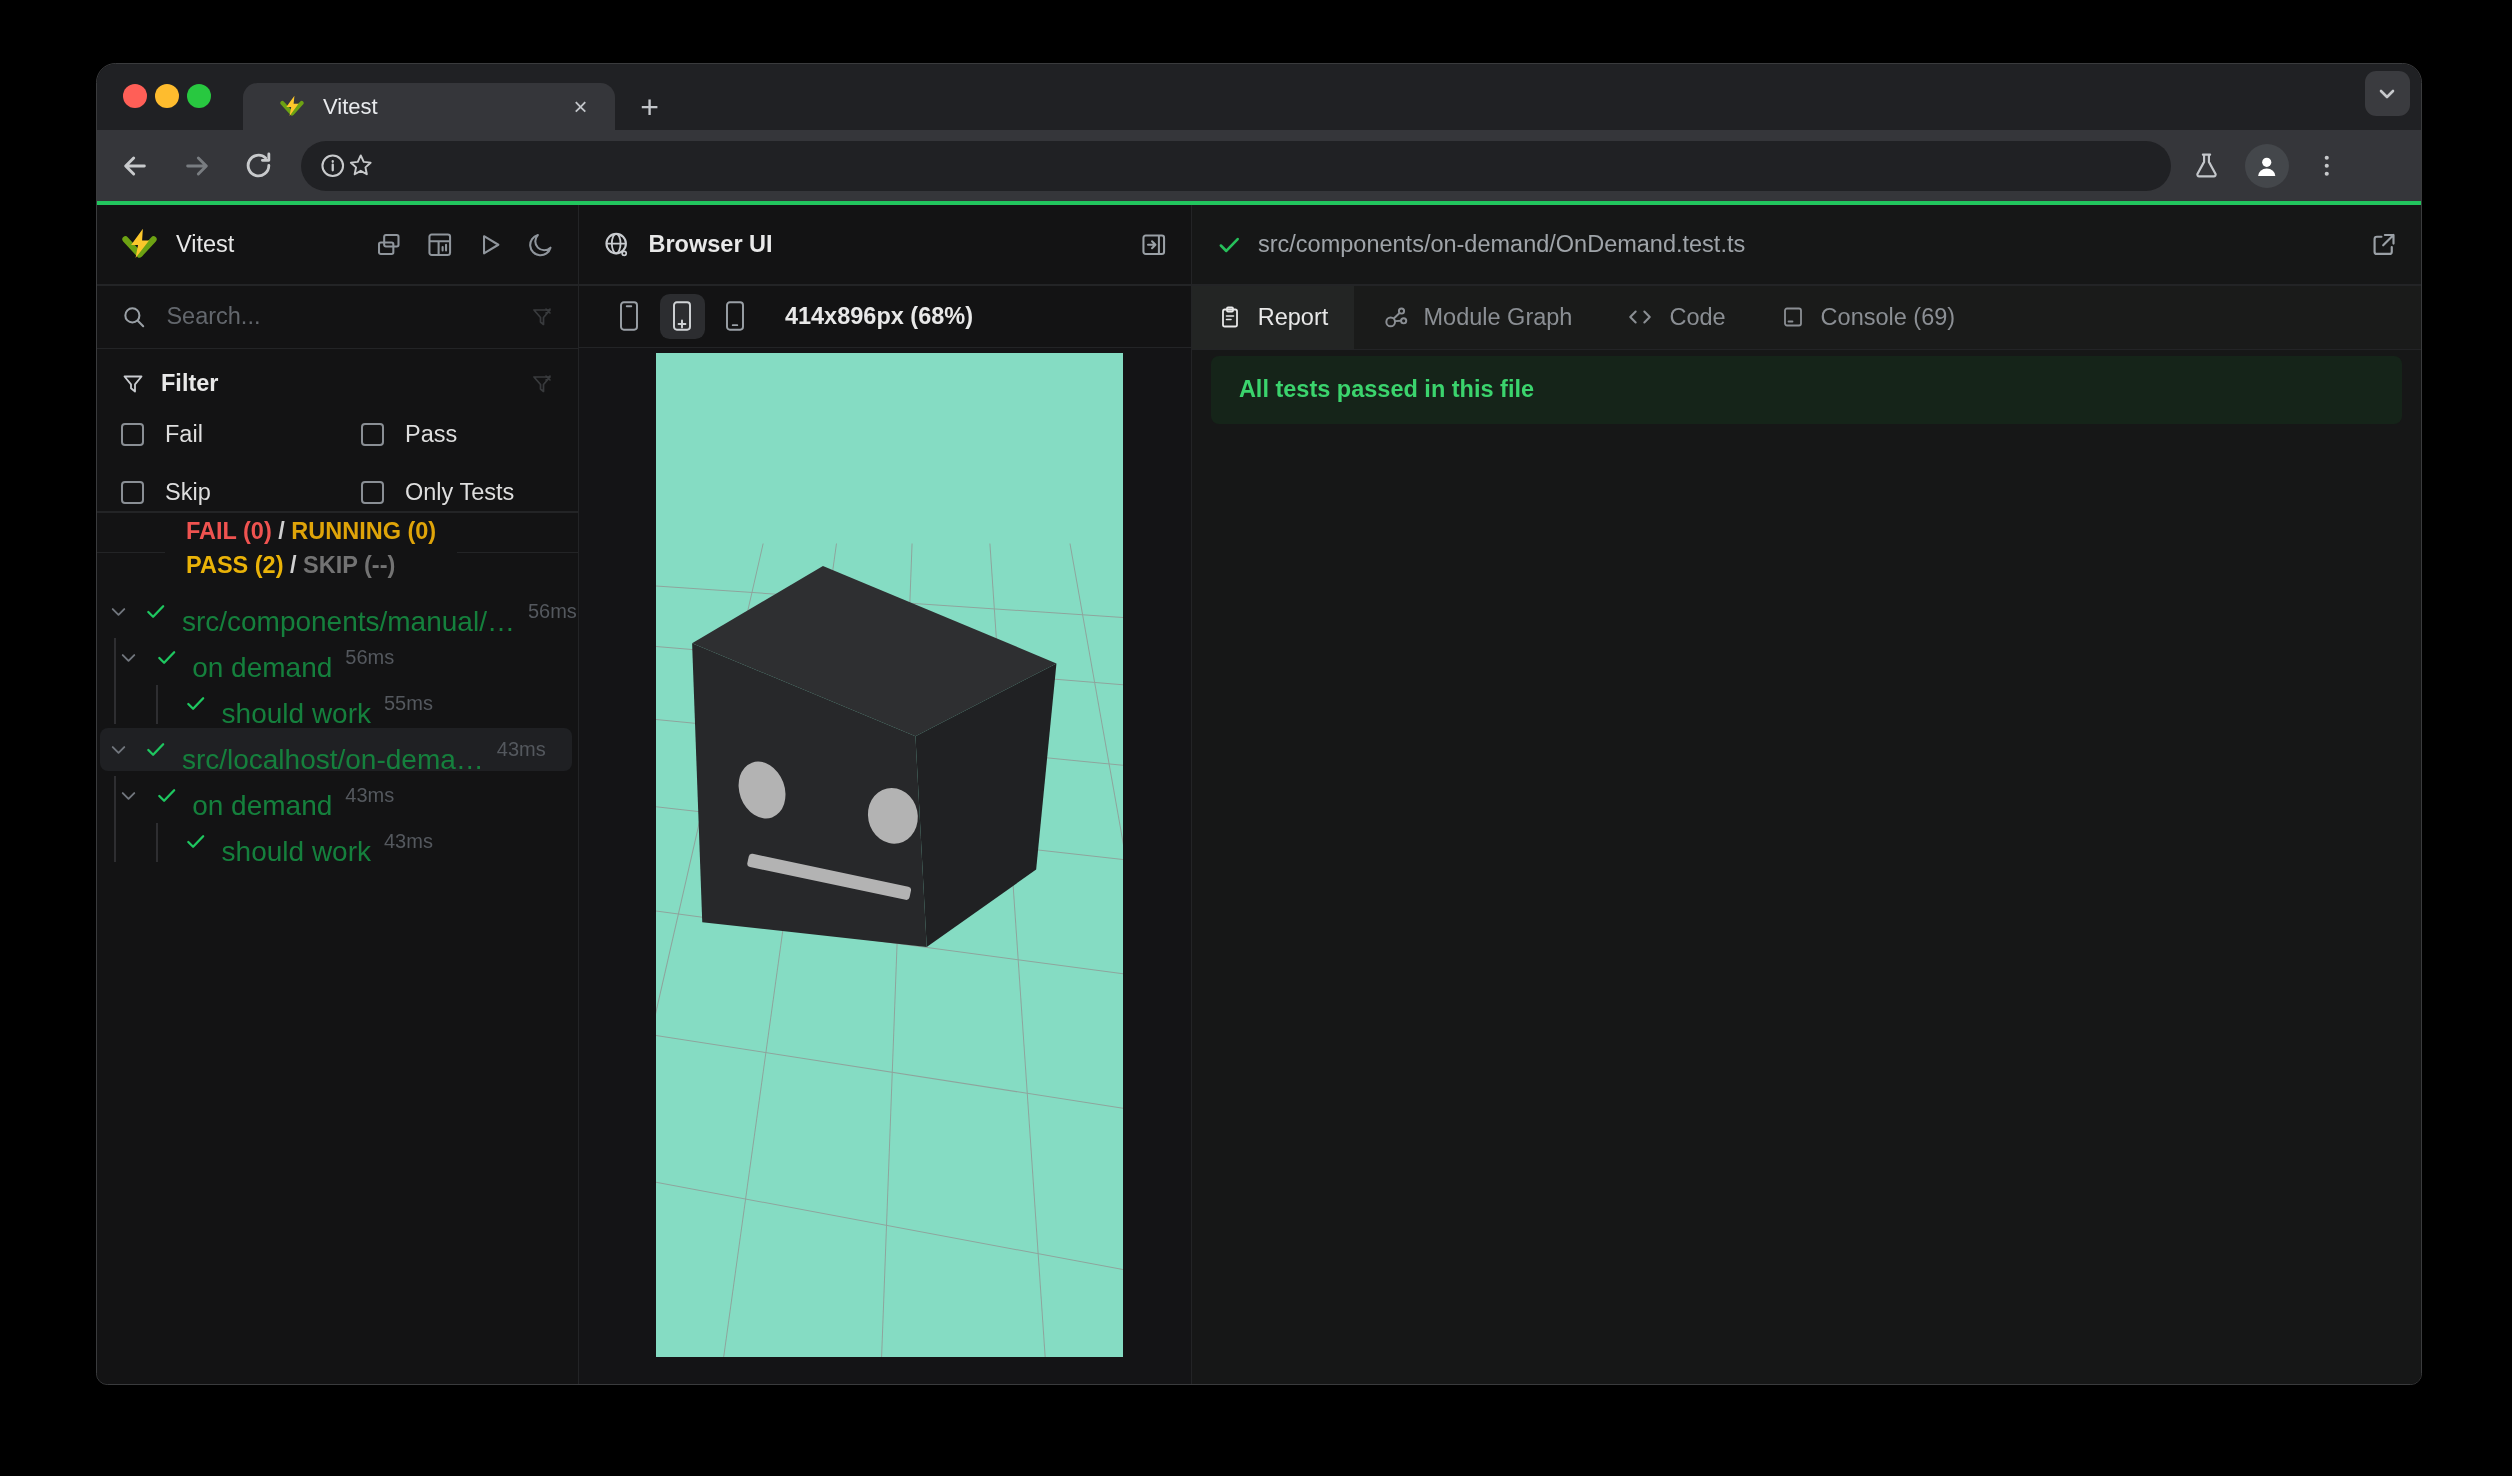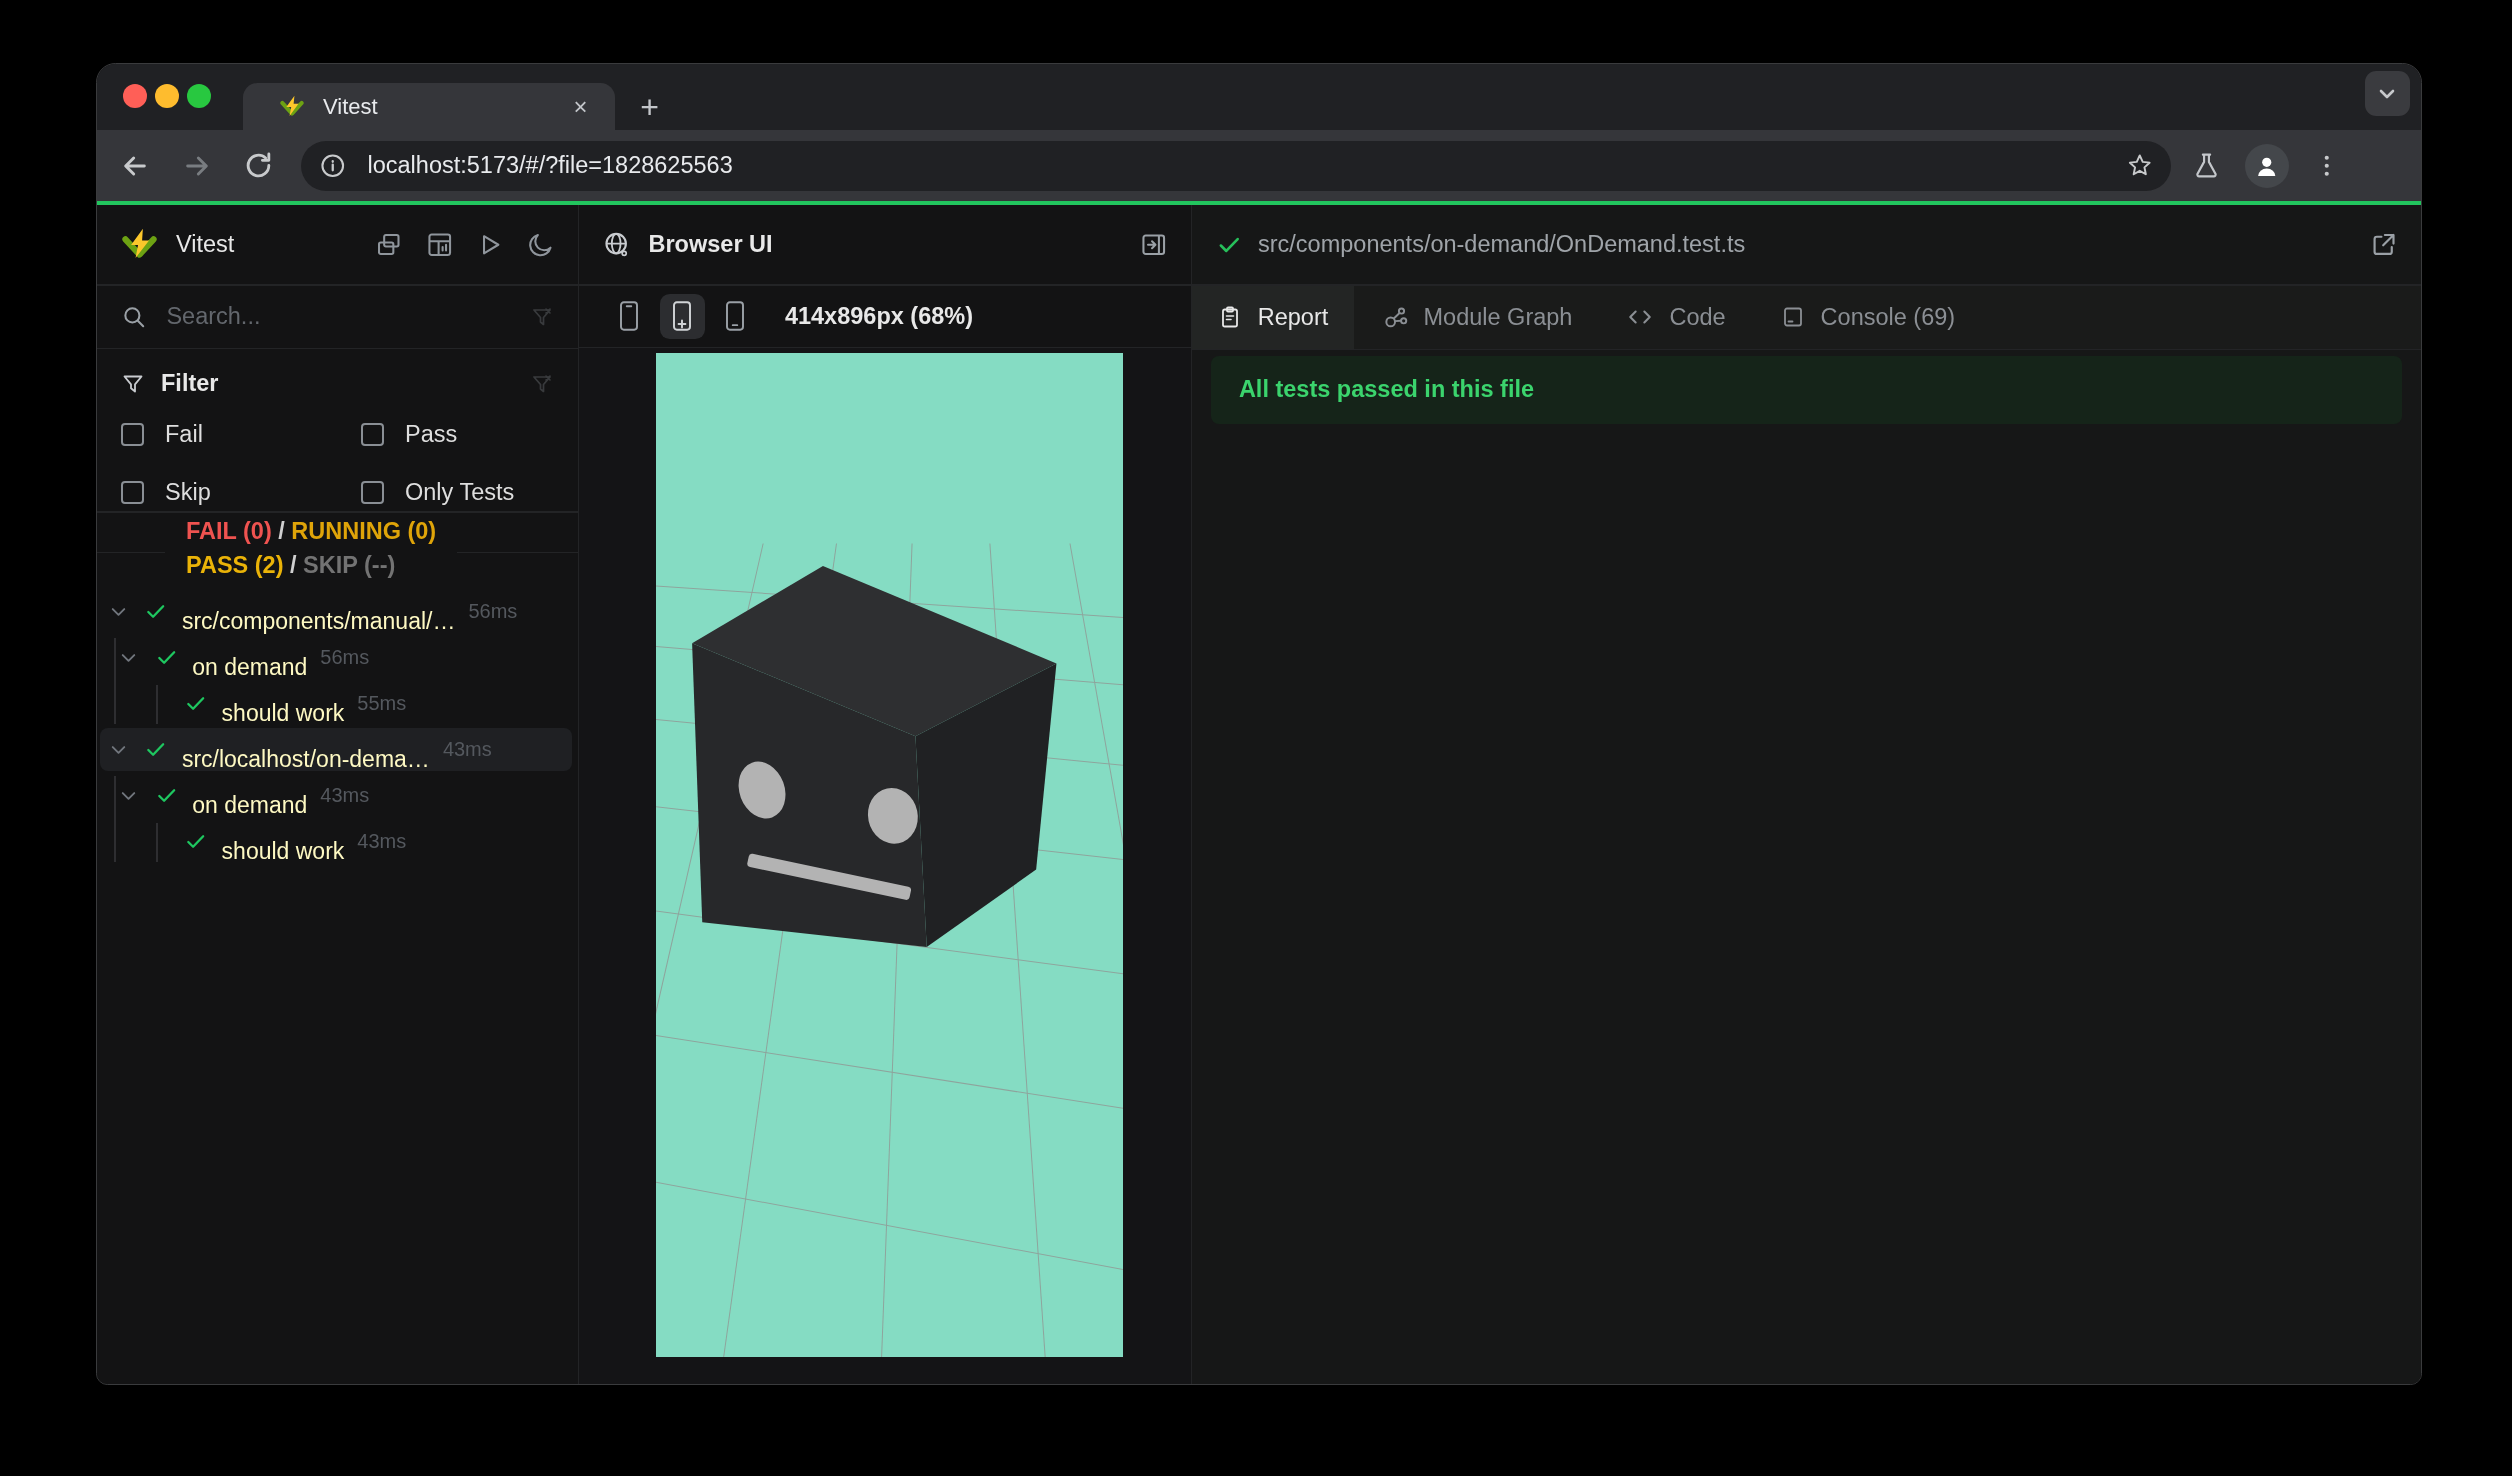--- a/index.html
+++ b/index.html
@@ -71,21 +71,21 @@
 
   .tree { position:relative; flex:1; }
   .guide { position:absolute; width:1.6px; background:#2e2e31; }
   .trow { position:relative; height:46px; display:flex; align-items:center; }
   .trow .sel-bg { position:absolute; left:3.2px; right:6.5px; top:1.6px; bottom:1.6px;
     background:#1f2023; border-radius:8px; }
   .trow > * { position:relative; }
   .lvl1 { padding-left:9.7px; } .lvl2 { padding-left:20px; } .lvl3 { padding-left:87px; }
   .t-chev { width:23px; height:23px; margin-right:14.6px; flex:none; }
   .t-check { width:23px; height:23px; margin-right:14.6px; flex:none; }
-  .t-label { color:#fef9c3; font-size:23px; white-space:nowrap;margin-top:20px; }
+  .t-label { color:#15803d; font-size:28px; white-space:nowrap;margin-top:20px; }
   .t-time { color:#54585e; font-size:20px; margin-left:13px; }
 
   
   .devicebar { height:61px; flex:none; display:flex; align-items:center; padding:0 27.5px; }
   .dev-btn { width:45px; height:45px; border-radius:9.7px; display:flex; align-items:center; justify-content:center; margin-right:8px; }
   .dev-active { background:#2c2d30; }
   .dev-label { color:#e8e8e8; font-size:23.5px; font-weight:600; margin-left:19.4px; }
   .viewport-area { flex:1; background:#141416; }
   .device-frame { margin:4.9px 0 0 77px; width:467px; height:1004px; }
   .device-frame svg { width:100%; height:100%; display:block; }
@@ -147,21 +147,20 @@
           <path d="M20 12 a8 8 0 1 1 -2.5 -5.8 M20 3 v5 h-5" fill="none" stroke="#c8cacc" stroke-width="2.2" stroke-linecap="round" stroke-linejoin="round"></path>
         </svg>
     </div>
     <div class="urlpill">
       <span>
         <svg width="27.5" height="27.5" viewBox="0 0 24 24">
             <circle cx="12" cy="12" r="9" fill="none" stroke="#c8cacc" stroke-width="1.8"></circle>
             <path d="M12 8 v.5 M12 11 v5" stroke="#c8cacc" stroke-width="2" stroke-linecap="round"></path>
           </svg>
       </span>
-      <span class="url-text">localhost:5173/#/?file=1828625563</span>
       <span>
         <svg width="27.5" height="27.5" viewBox="0 0 24 24">
             <path d="M12 3 l2.6 5.6 6 .7 -4.5 4.1 1.2 6 -5.3 -3 -5.3 3 1.2 -6 -4.5 -4.1 6 -.7 z" fill="none" stroke="#c8cacc" stroke-width="1.7" stroke-linejoin="round"></path>
           </svg>
       </span>
     </div>
     <div class="tb-right">
       <span class="icon-btn">
         <svg width="29" height="29" viewBox="0 0 24 24">
             <path d="M9 3 h6 M10 3 v6 L4.5 19 a1.5 1.5 0 0 0 1.4 2 h12.2 a1.5 1.5 0 0 0 1.4 -2 L14 9 V3" fill="none" stroke="#c4c7cb" stroke-width="1.8" stroke-linecap="round" stroke-linejoin="round"></path>

